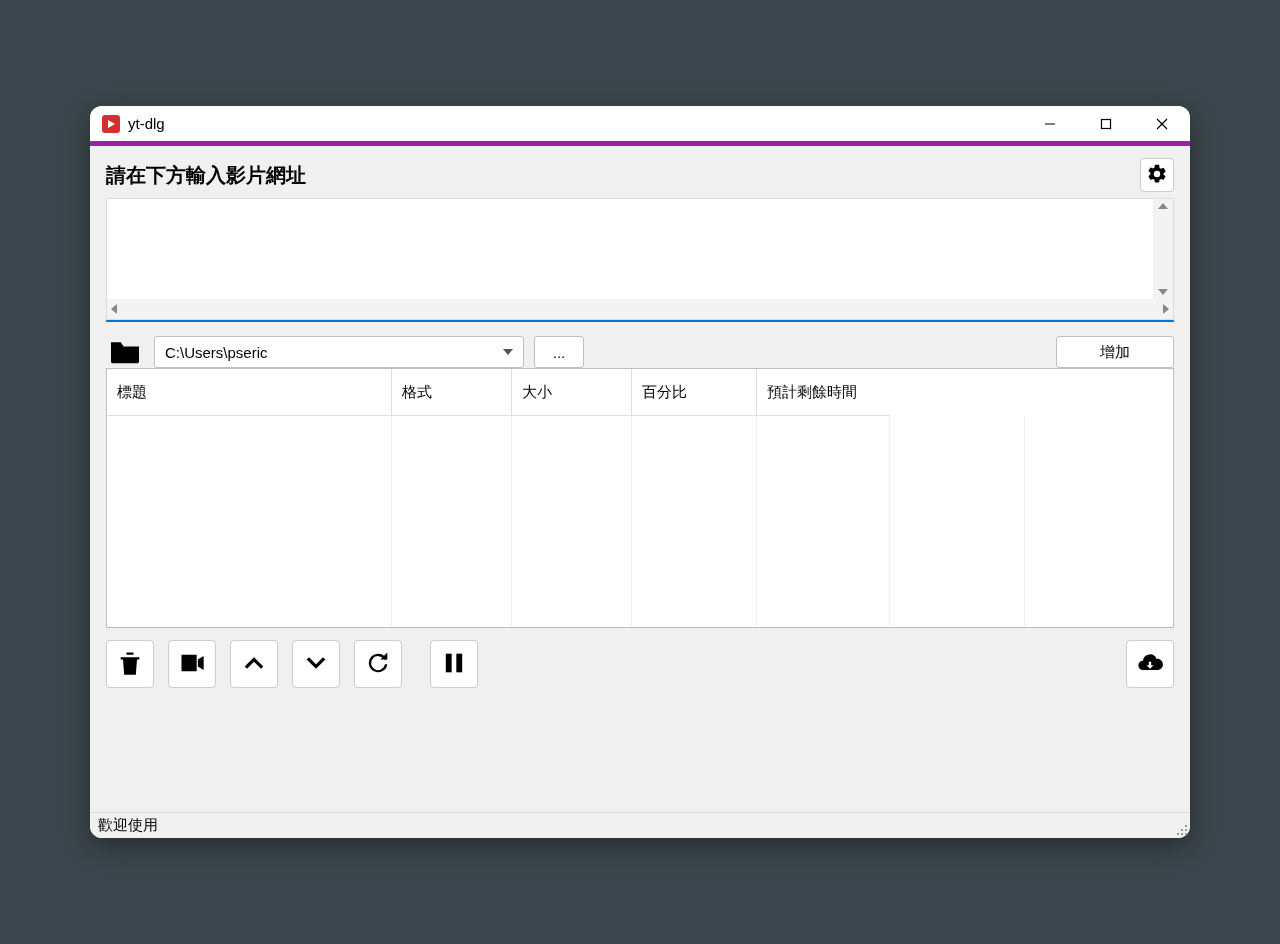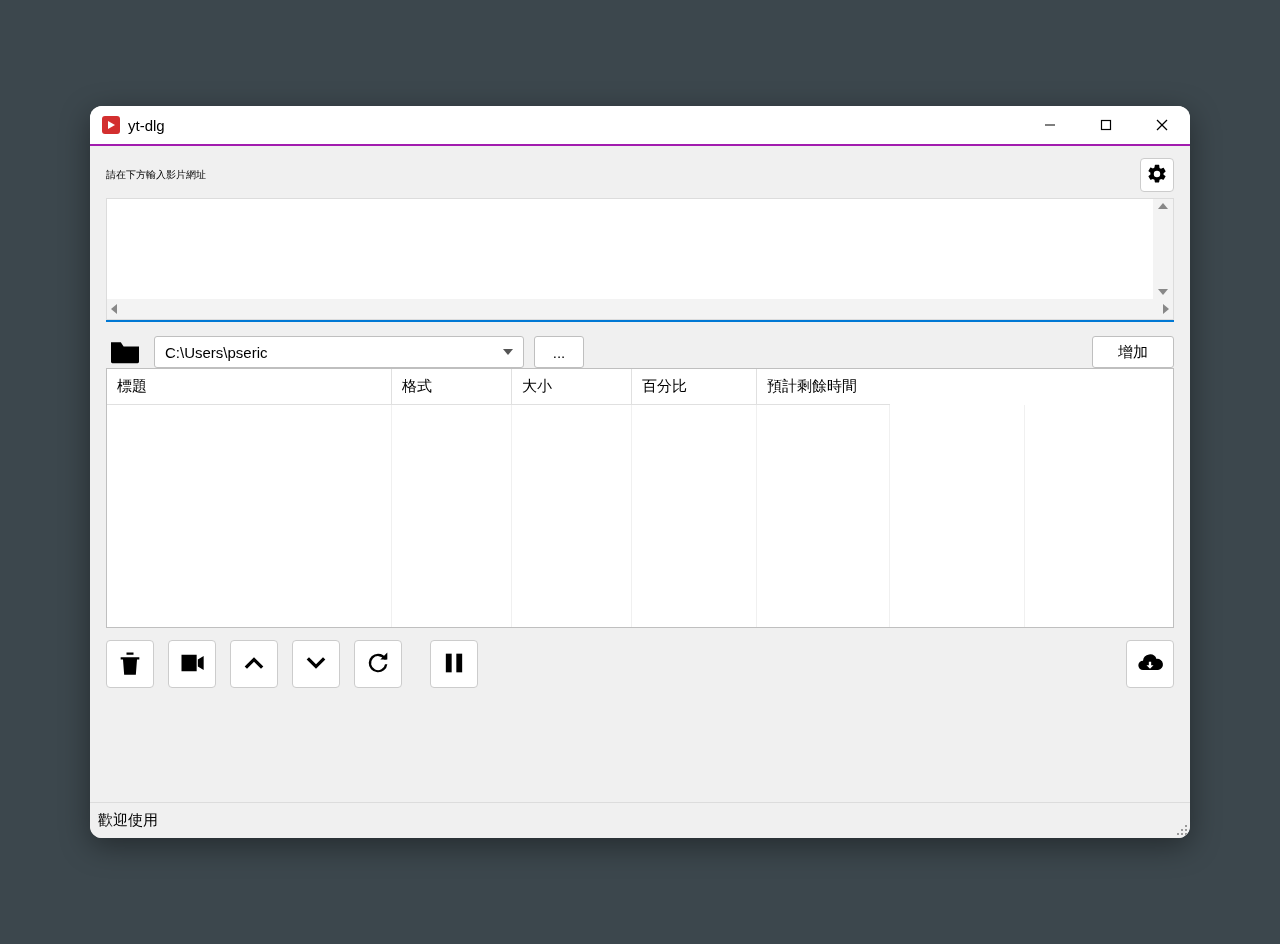--- a/index.html
+++ b/index.html
@@ -26,21 +26,21 @@
     display: flex;
     flex-direction: column;
   }
   
   .titlebar {
     height: 40px;
     background: #fff;
     display: flex;
     align-items: center;
     padding-left: 12px;
-    border-bottom: 2px solid #a21caf;
+    border-bottom: 5px solid #a21caf;
   }
   .app-icon {
     width: 18px; height: 18px;
     background: #d32f2f;
     border-radius: 3px;
     display: flex;
     align-items: center;
     justify-content: center;
     margin-right: 8px;
   }
@@ -61,21 +61,21 @@
     padding: 12px 16px 0 16px;
     background: #f0f0f0;
   }
 
   
   .url-header {
     display: flex;
     align-items: center;
     margin-bottom: 6px;
   }
-  .url-label { font-size: 10px; }
+  .url-label { font-size: 20px; font-weight: bold; }
   .gear-btn {
     margin-left: auto;
     width: 34px; height: 34px;
     background: #fff;
     border: 1px solid #ccc;
     border-radius: 4px;
     display: flex; align-items: center; justify-content: center;
     cursor: pointer;
   }
   .gear-btn svg { width: 22px; height: 22px; fill: #000; }
@@ -164,35 +164,35 @@
     height: 32px;
     background: #fff;
     border: 1px solid #bfbfbf;
     border-radius: 3px;
     display: flex; align-items: center; justify-content: center;
     cursor: pointer;
     padding: 0 16px;
     font-size: 15px;
   }
   .browse-btn { width: 50px; padding: 0; }
-  .add-btn { width: 82px; }
+  .add-btn { width: 118px; }
   .spacer { flex: 1; }
 
   
   .list-label { font-size: 16px; margin-bottom: 8px; }
   .table-wrap {
     border: 1px solid #bfbfbf;
     background: #fff;
     height: 260px;
     display: flex;
     flex-direction: column;
   }
   .table-header {
     display: flex;
-    height: 36px;
+    height: 47px;
     align-items: stretch;
   }
   .th {
     border-right: 1px solid #e0e0e0;
     border-bottom: 1px solid #e0e0e0;
     display: flex;
     align-items: center;
     padding: 0 10px;
     font-size: 15px;
     background: #fff;
@@ -220,21 +220,21 @@
     border: 1px solid #ccc;
     border-radius: 4px;
     display: flex; align-items: center; justify-content: center;
     cursor: pointer;
   }
   .tbtn svg { width: 28px; height: 28px; fill: #000; }
   .tbtn.pause { margin-left: 14px; }
 
   
   .statusbar {
-    height: 36px;
+    height: 26px;
     background: #f0f0f0;
     border-top: 1px solid #dcdcdc;
     display: flex;
     align-items: center;
     padding: 0 8px;
     font-size: 15px;
     position: relative;
   }
   .resize-grip {
     position: absolute;

